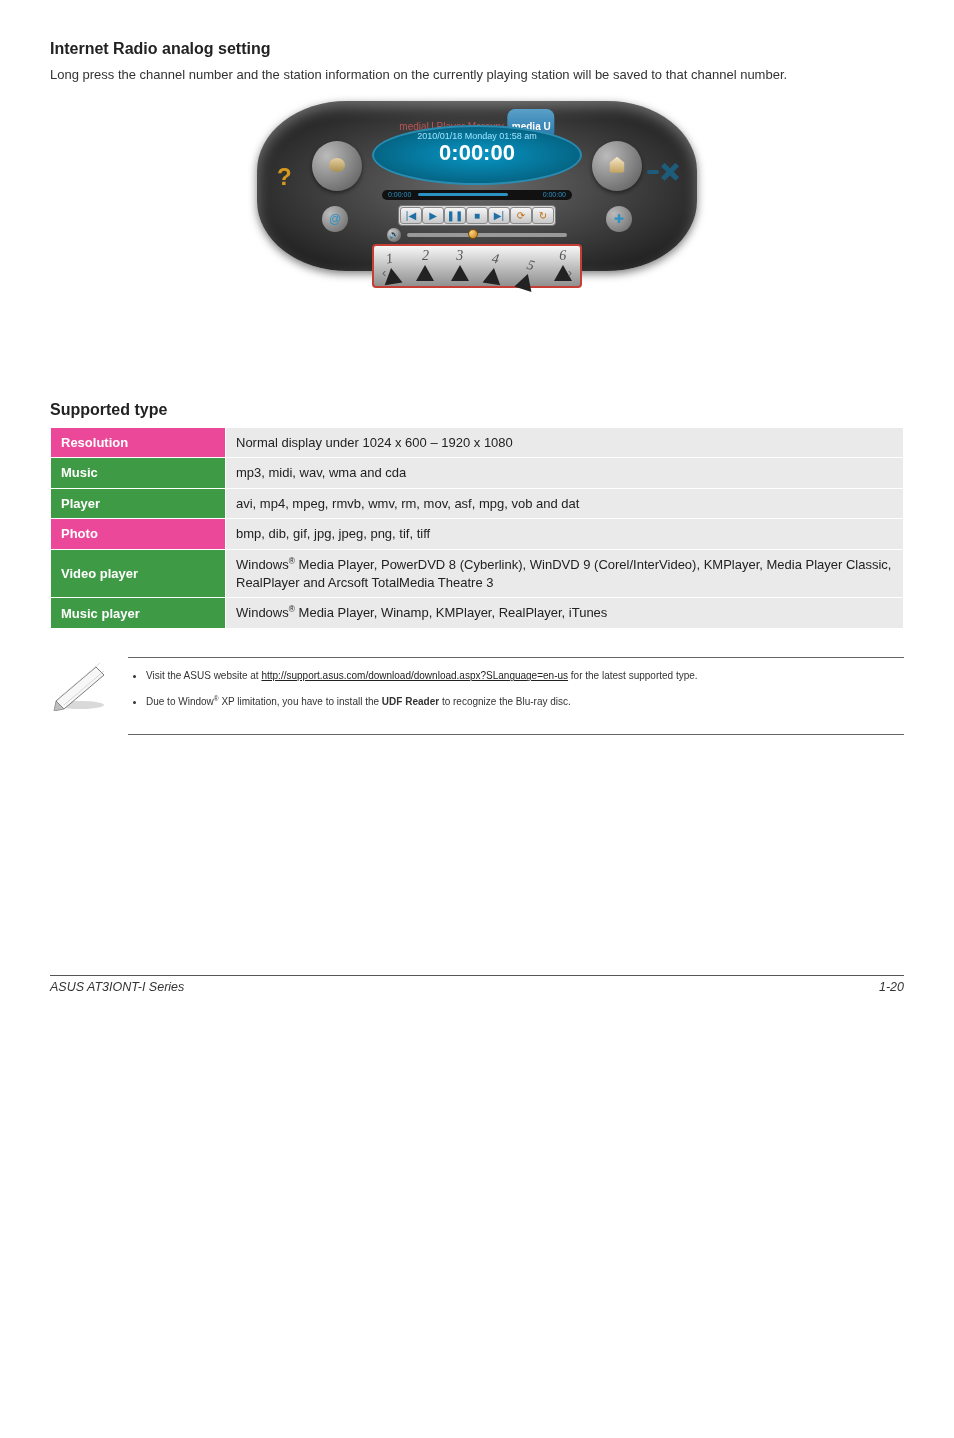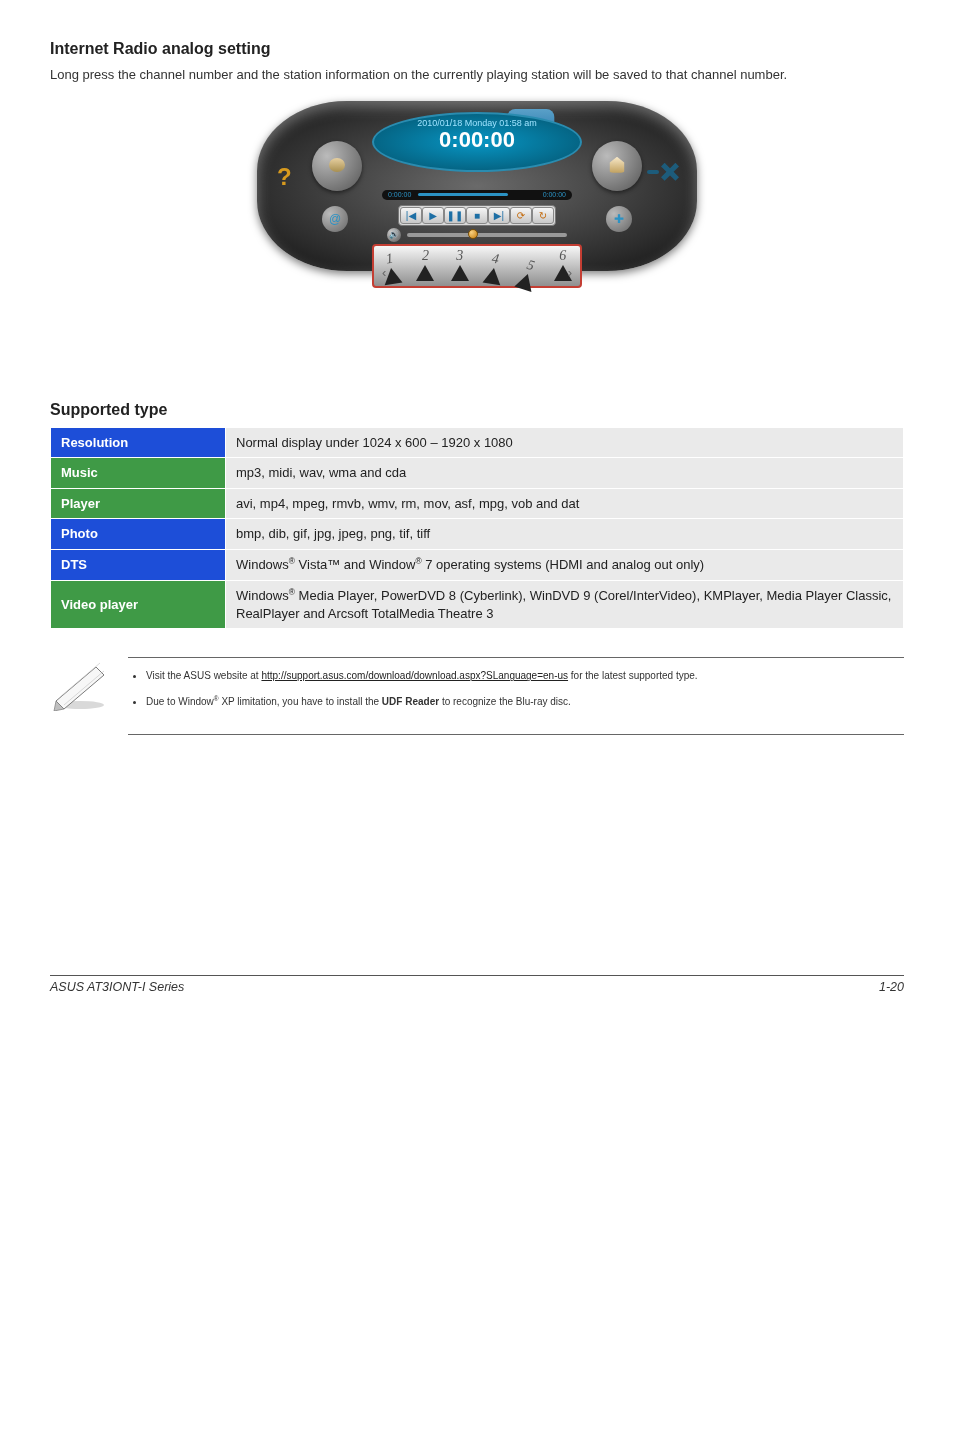--- a/index.html
+++ b/index.html
@@ -49,21 +49,21 @@
     padding:12px 4px;
     color:#fff;
     font-weight:bold;
     font-size:10px;
     position:relative;
     display:inline-flex;
     align-items:center;
   }
   .info-panel {
     position:absolute;
-    top:11px; left:50%;
+    top:24px; left:50%;
     transform:translateX(-50%);
     width:210px;
     height:60px;
     background: radial-gradient(ellipse at center, #0896c4 0%, #045f7d 80%);
     border-radius: 50%/50%;
     border:2px solid #2a8cb0;
     color:#9de3ff;
     text-align:center;
     padding-top:4px;
   }
@@ -241,21 +241,21 @@
     border:1px solid #fff;
     padding:6px 10px;
     vertical-align: middle;
     line-height:1.35;
   }
   .hdr {
     width:175px;
     color:#fff;
     font-weight:bold;
   }
-  .blue { background:#1d4ed8; }
+  .blue { background:#ec4899; }
   .green { background:#3f9a46; }
   .val { background:#eaeaea; color:#222; }
   sup { font-size:0.65em; }
 
   .note-row {
     display:flex;
     gap:18px;
     margin-top:28px;
     align-items:flex-start;
   }
@@ -382,26 +382,26 @@
       </tr>
       <tr>
         <td class="hdr green">Player</td>
         <td class="val">avi, mp4, mpeg, rmvb, wmv, rm, mov, asf, mpg, vob and dat</td>
       </tr>
       <tr>
         <td class="hdr blue">Photo</td>
         <td class="val">bmp, dib, gif, jpg, jpeg, png, tif, tiff</td>
       </tr>
       <tr>
-        <td class="hdr blue">DTS</td>
-        <td class="val">Windows<sup>®</sup> Vista™ and Window<sup>®</sup> 7 operating systems (HDMI and analog out only)</td>
-      </tr>
-      <tr>
         <td class="hdr green">Video player</td>
         <td class="val">Windows<sup>®</sup> Media Player, PowerDVD 8 (Cyberlink), WinDVD 9 (Corel/InterVideo), KMPlayer, Media Player Classic, RealPlayer and Arcsoft TotalMedia Theatre 3</td>
+      </tr>
+      <tr>
+        <td class="hdr green">Music player</td>
+        <td class="val">Windows<sup>®</sup> Media Player, Winamp, KMPlayer, RealPlayer, iTunes</td>
       </tr>
     </tbody>
 </table>
 
 <div class="note-row">
   <div class="note-icon">
     <svg viewBox="0 0 60 50" width="60" height="50">
       <ellipse cx="30" cy="44" rx="24" ry="4" fill="#d9d9d9"></ellipse>
       <path d="M6 40 L46 6 L54 14 L14 48 Z" fill="#f7f7f7" stroke="#7a7a7a" stroke-width="1"></path>
       <path d="M6 40 L14 48 L4 50 Z" fill="#bfbfbf" stroke="#7a7a7a" stroke-width="0.7"></path>

